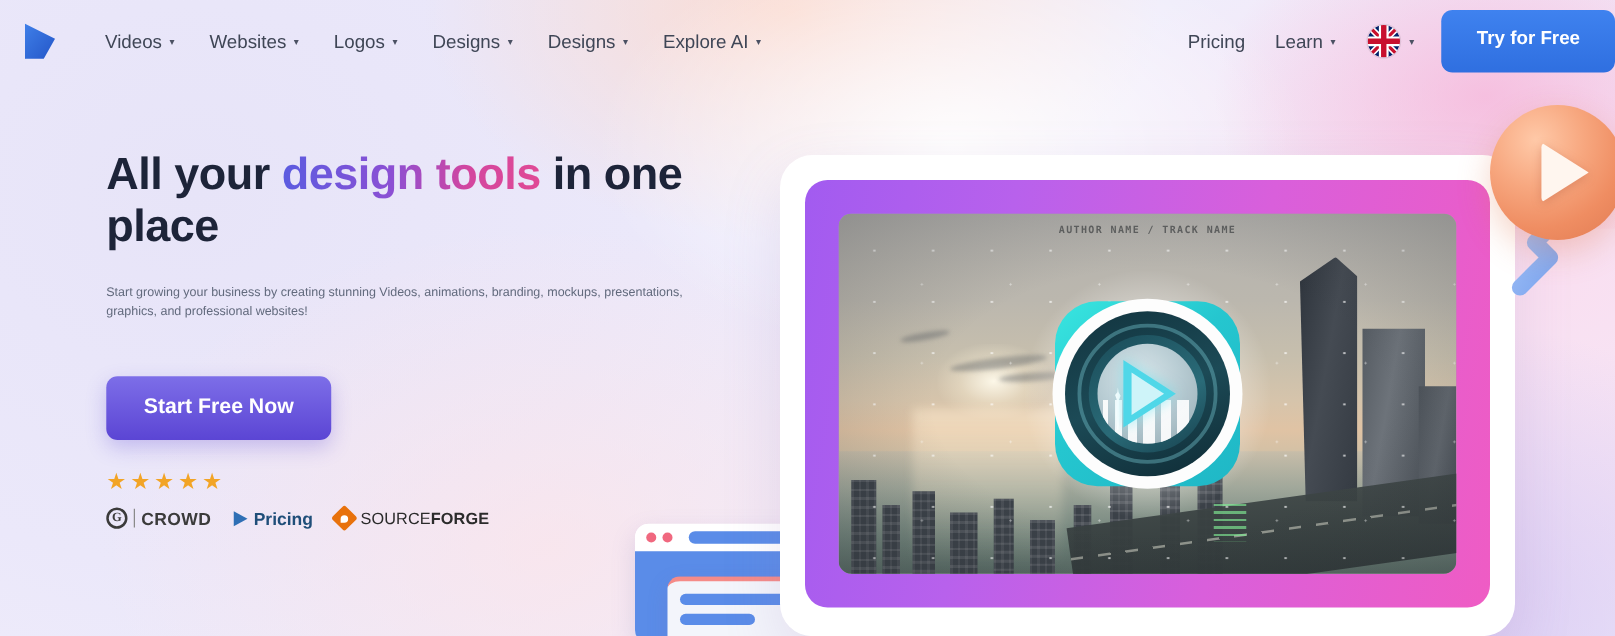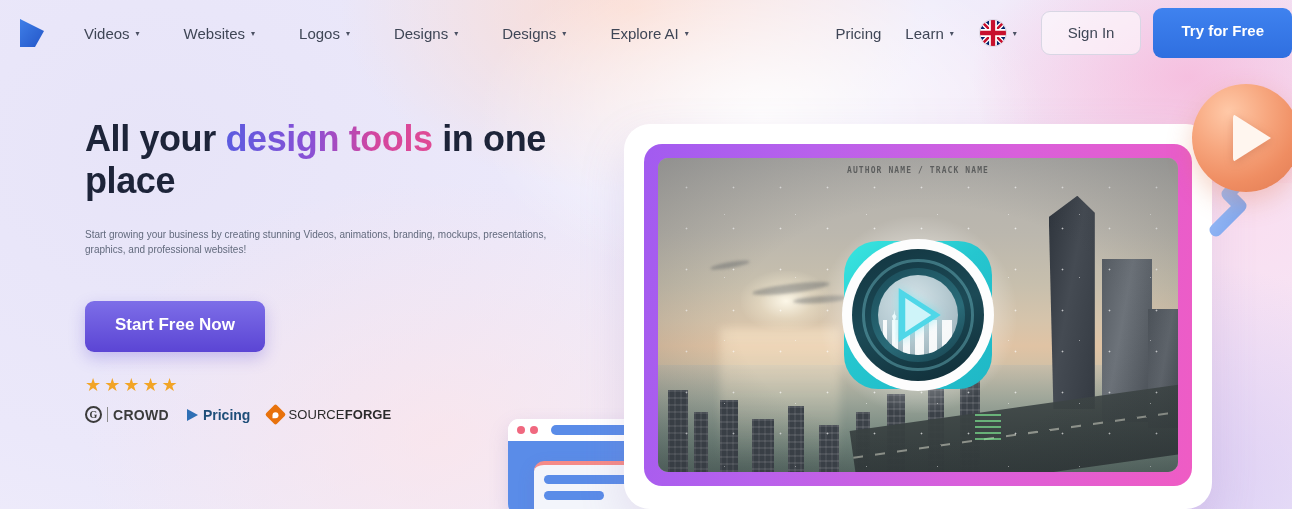--- a/index.html
+++ b/index.html
@@ -60,21 +60,21 @@
     padding-left: 12px;
   }
   .logo-wrap {
     width: 40px; height: 40px;
     display: flex; align-items: center; justify-content: center;
     flex: 0 0 auto;
   }
   .nav-left {
     display: flex;
     align-items: center;
-    gap: 16px;
+    gap: 0px;
     margin-left: 18px;
   }
   .nav-item {
     display: flex;
     align-items: center;
     gap: 6px;
     padding: 6px 14px;
     font-size: 15px;
     color: #3f4656;
     cursor: pointer;
@@ -239,21 +239,21 @@
     z-index: 22;
     box-shadow: 0 18px 46px rgba(150,110,180,0.17);
   }
   .video-frame {
     position: absolute;
     left: 20px; top: 20px;
     width: 548px;
     height: 342px;
     border-radius: 18px;
     background: linear-gradient(100deg, #a25bf0 0%, #b861ec 28%, #d95fdb 62%, #ef5cc4 100%);
-    padding: 14px;
+    padding: 27px;
   }
   .video-screen {
     position: relative;
     width: 100%;
     height: 100%;
     border-radius: 10px;
     overflow: hidden;
     background: #9aa39b;
   }
 
@@ -648,21 +648,20 @@
           <circle cx="30" cy="30" r="30" fill="#012169"></circle>
           <path d="M0 0 L60 60 M60 0 L0 60" stroke="#fff" stroke-width="12"></path>
           <path d="M0 0 L60 60 M60 0 L0 60" stroke="#C8102E" stroke-width="6"></path>
           <path d="M30 0 V60 M0 30 H60" stroke="#fff" stroke-width="18"></path>
           <path d="M30 0 V60 M0 30 H60" stroke="#C8102E" stroke-width="10"></path>
         </svg>
       </span>
       <span class="caret">▾</span>
     </div>
 
-    <div class="btn-signin">Sign In</div>
     <div class="btn-try">Try for Free</div>
   </div>
 </nav>
 
 <section class="hero-left">
 
   <h1 class="headline"><span>All your </span><span class="grad-text">design tools</span><span> in one place</span></h1>
 
   <p class="subhead">Start growing your business by creating stunning Videos, animations, branding, mockups, presentations, graphics, and professional websites!</p>
 

